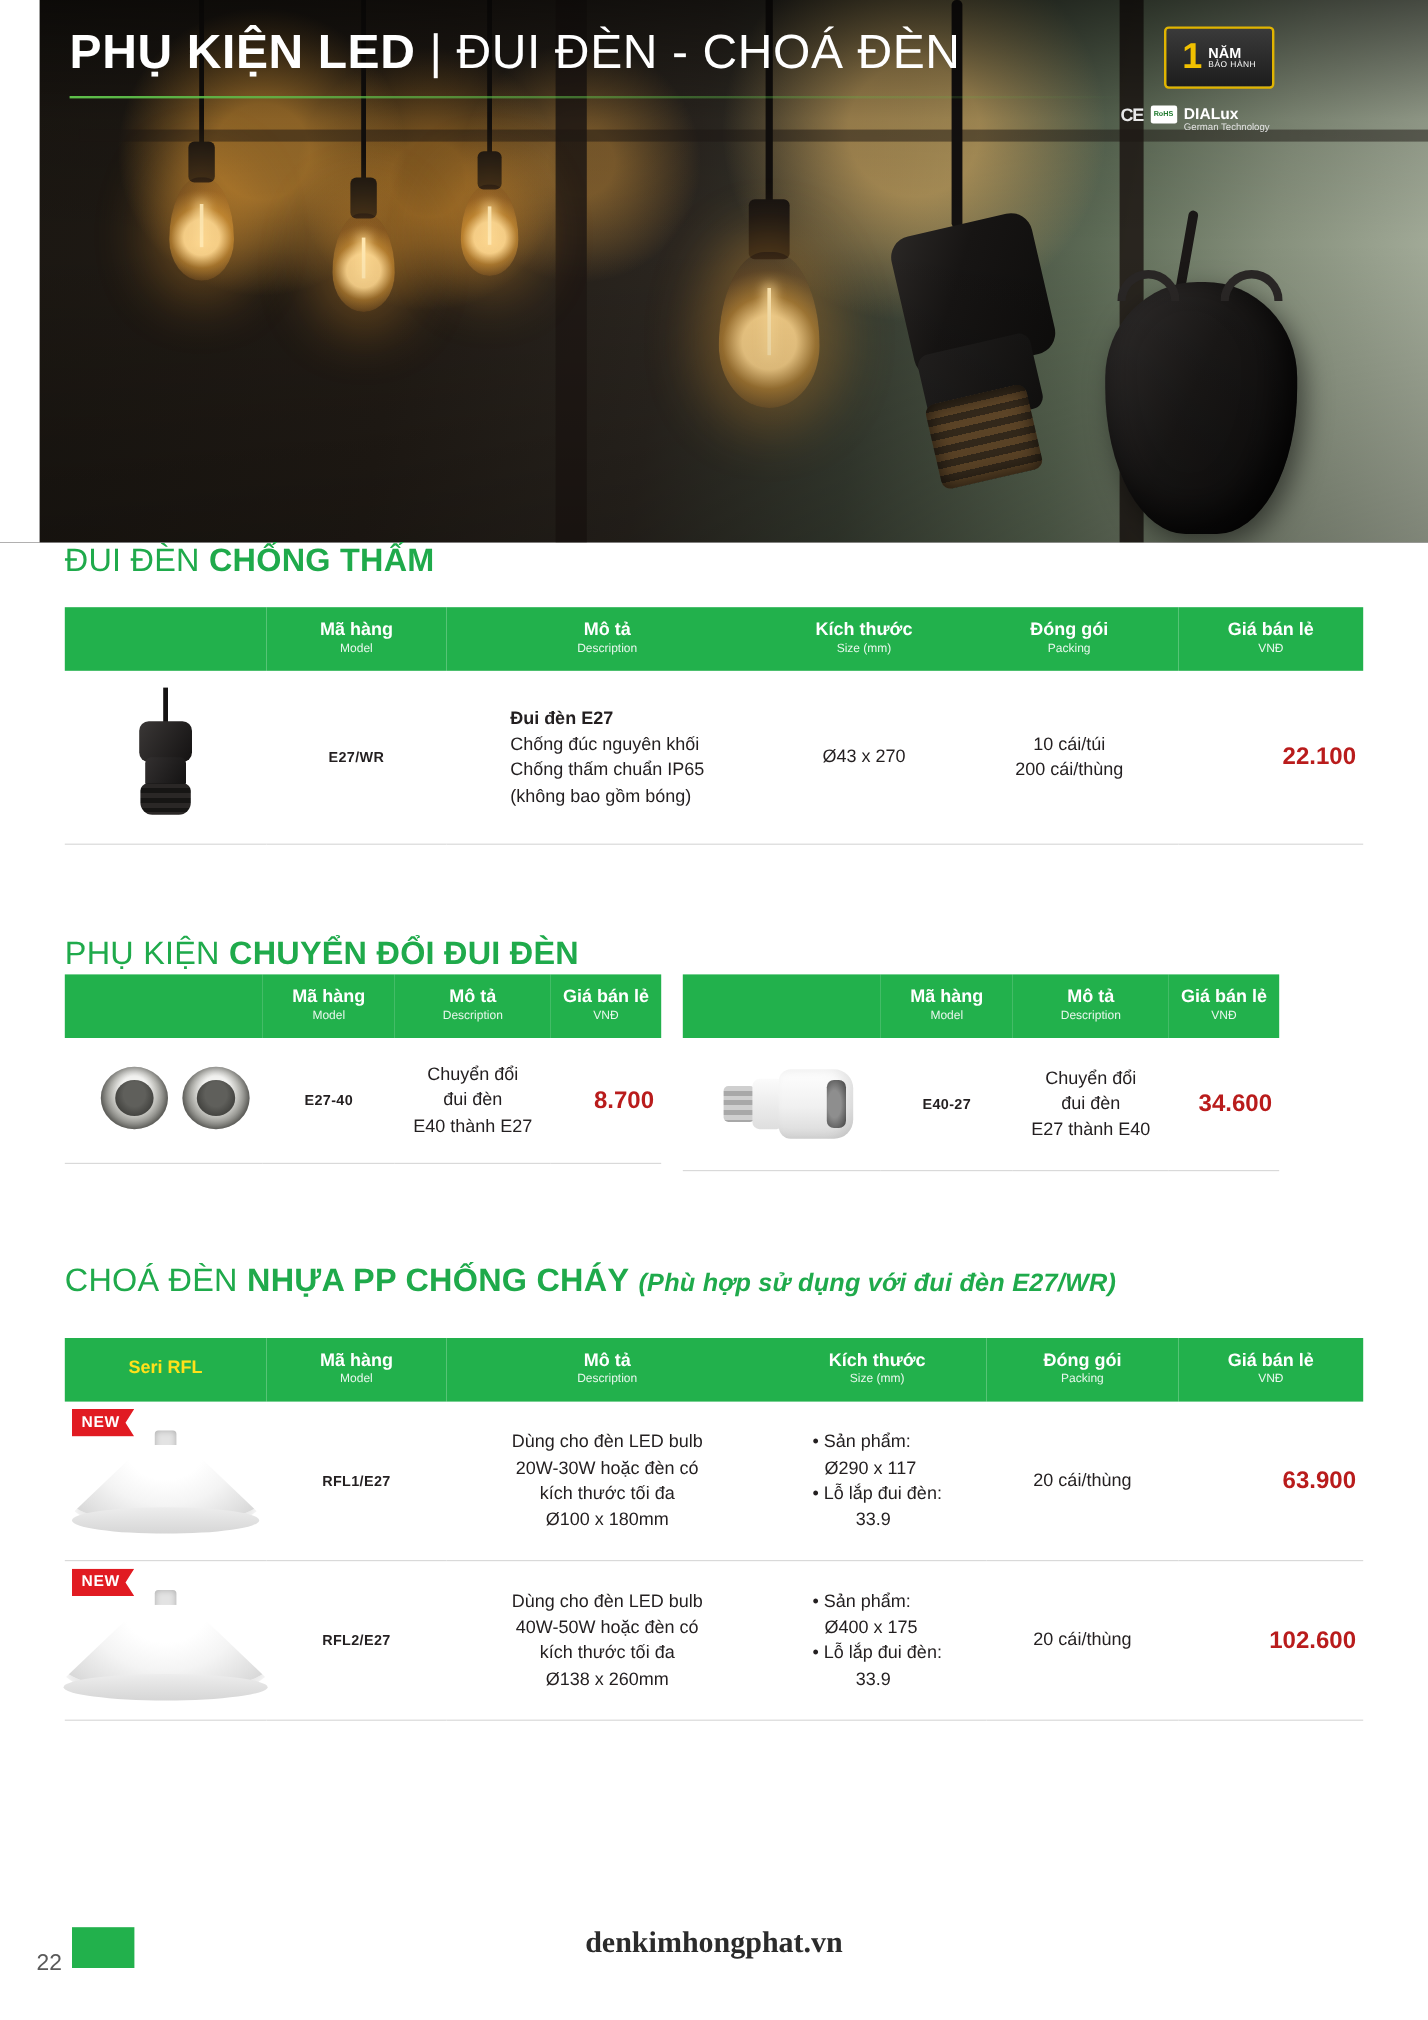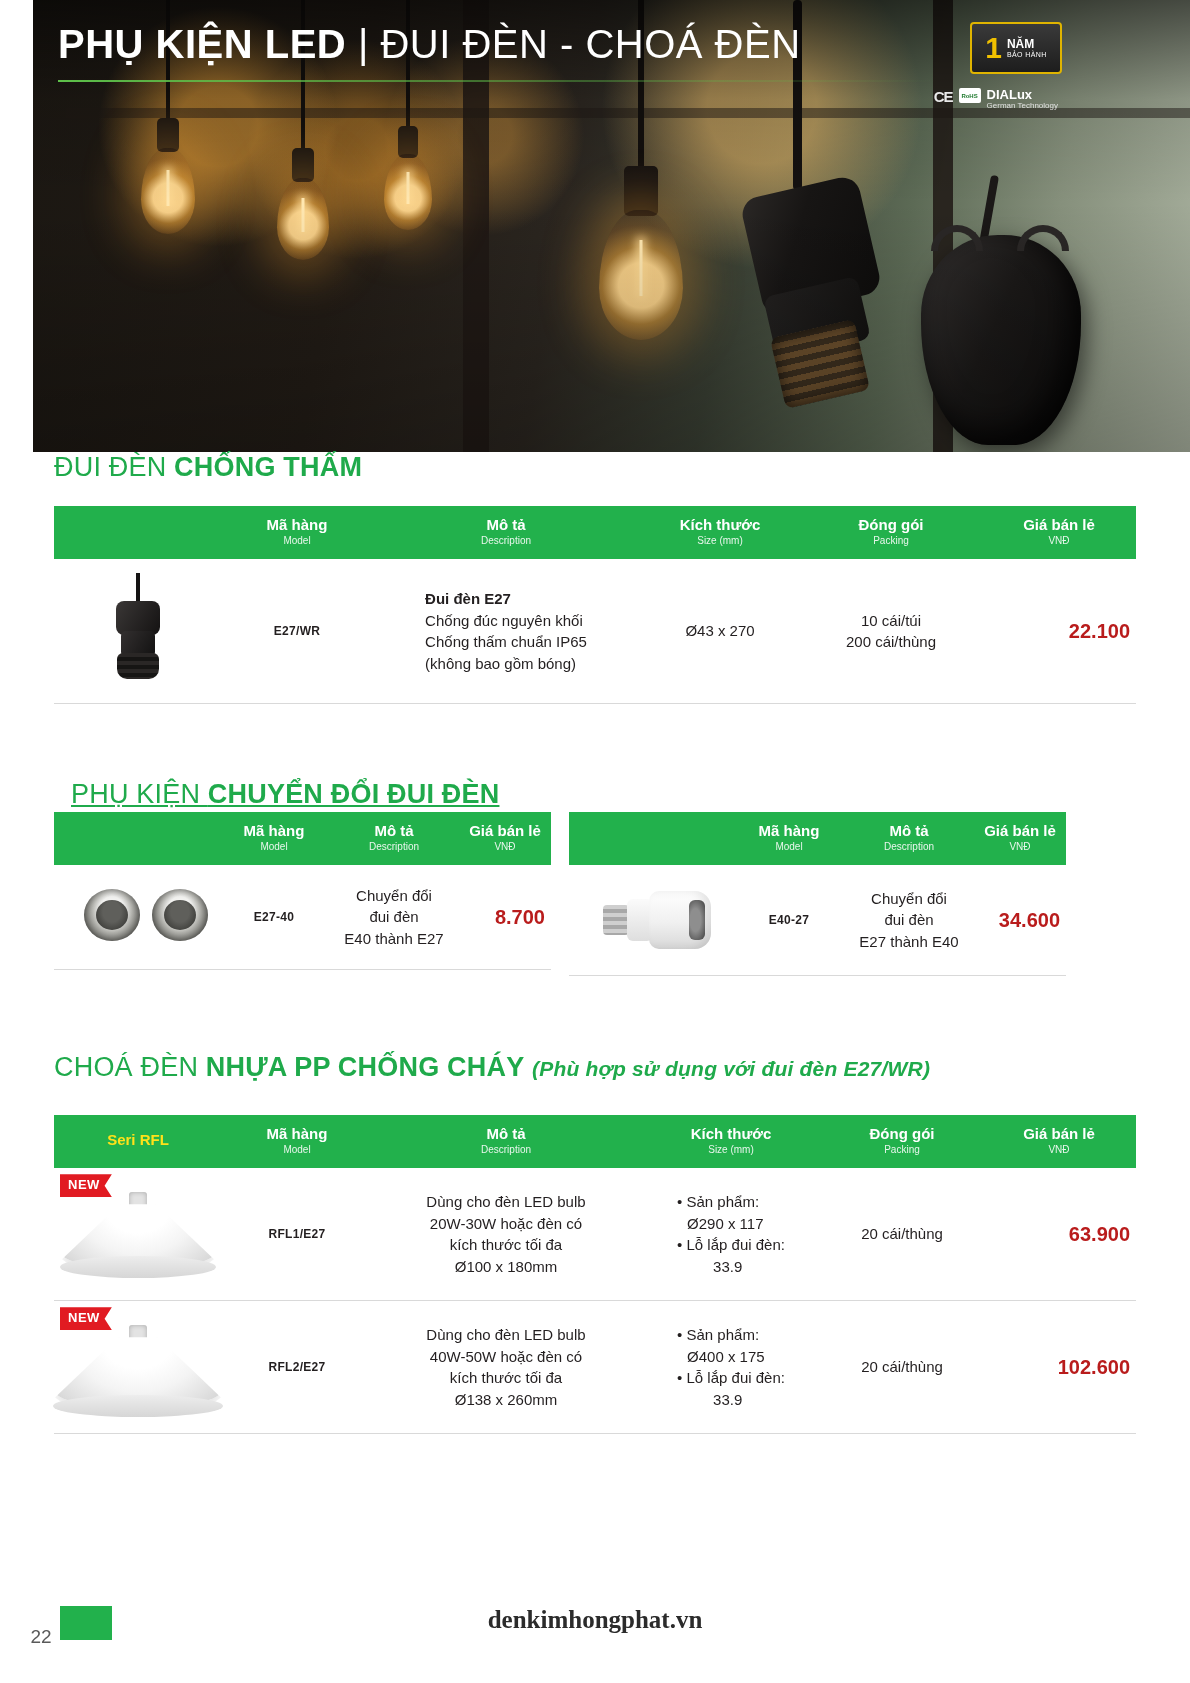--- a/index.html
+++ b/index.html
@@ -147,21 +147,21 @@
     font-weight: 400;
     color: #1faa4b;
     letter-spacing: .2px;
   }
   h2.sec-title b{ font-weight: 800; }
   h2.sec-title i.note{
     font-style: italic; font-weight: 700; font-size: 21px; color:#1faa4b;
   }
 
   .sec1-title { position:absolute; left:54px; top: 452px; }
-  .sec2-title { position:absolute; left:71px; top: 779px; text-decoration: underline; }
+  .sec2-title { position:absolute; left:54px; top: 779px; }
   .sec3-title { position:absolute; left:54px; top: 1052px; }
 
   table { border-collapse: collapse; }
   thead th{
     background:#22b14c;
     color:#ffffff;
     font-weight:700;
     font-size:15px;
     padding: 10px 4px 12px;
     text-align:center;

